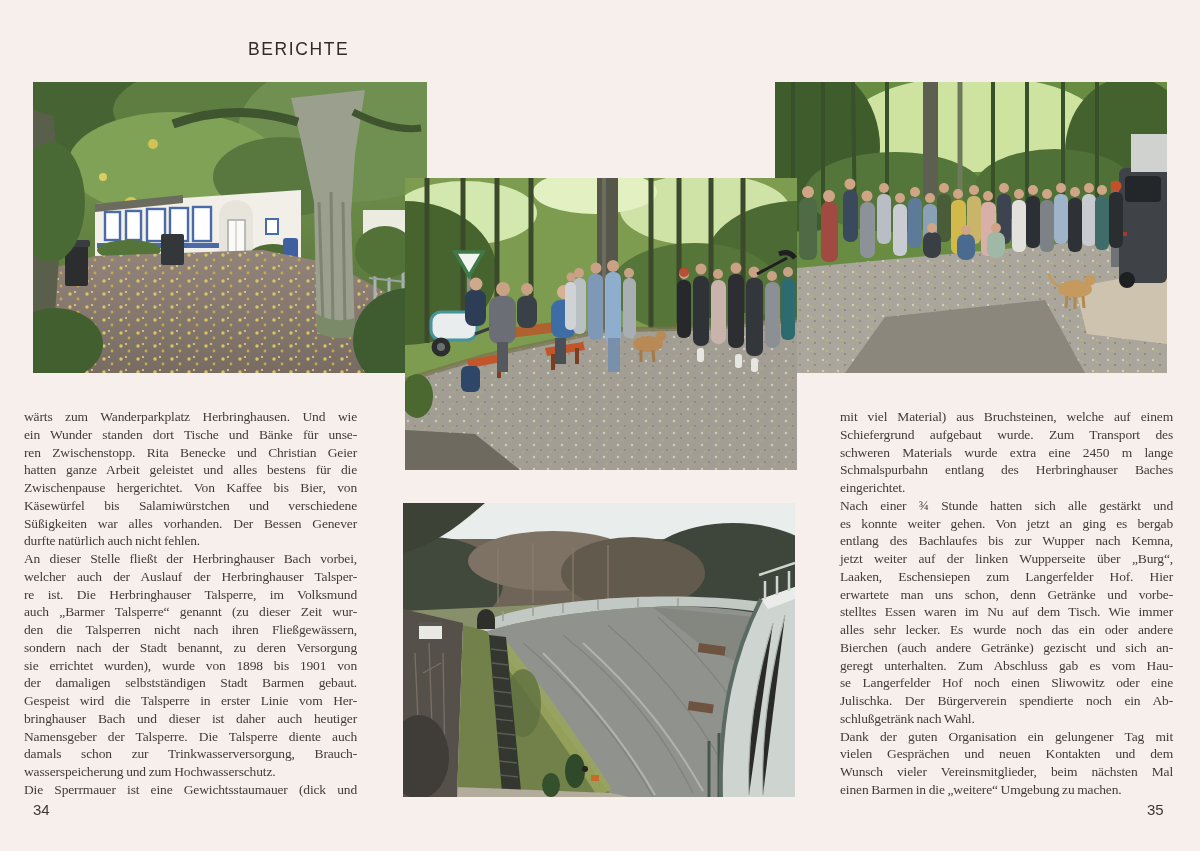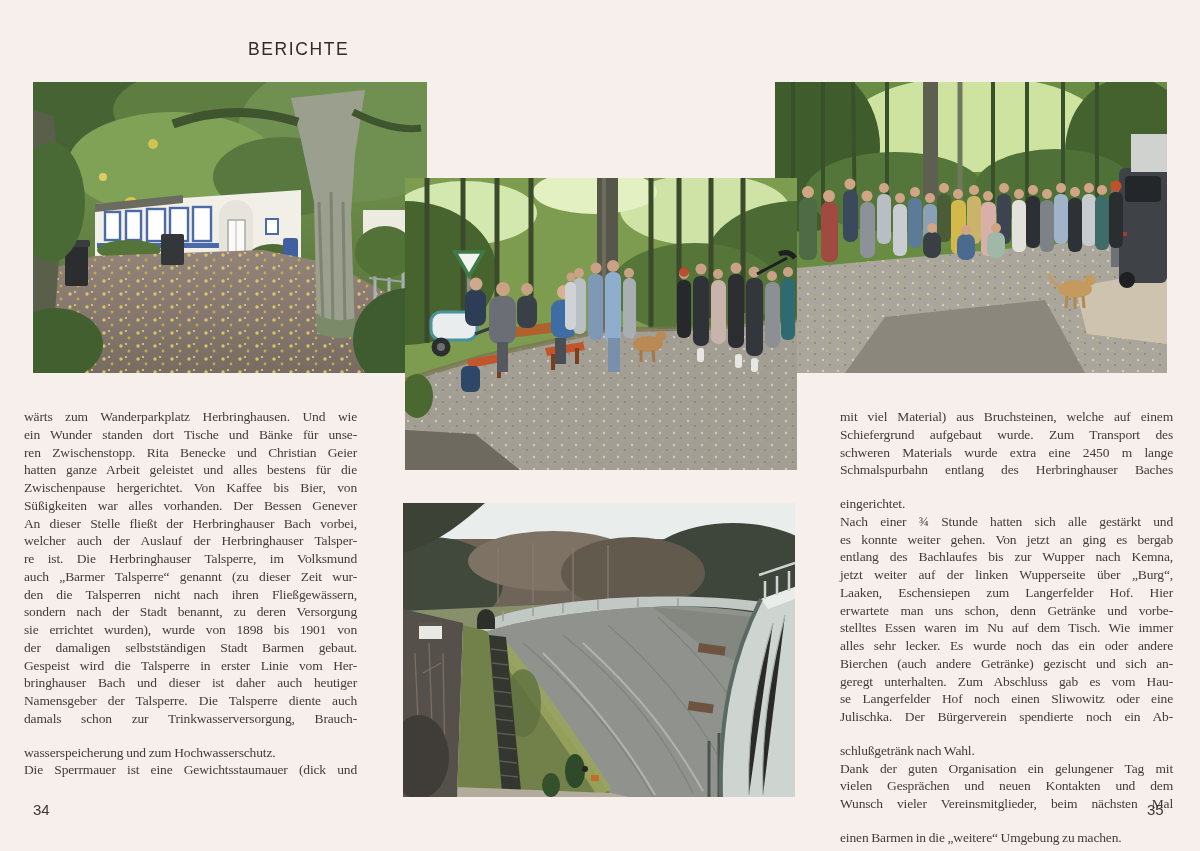--- a/index.html
+++ b/index.html
@@ -22,21 +22,21 @@
   .photo-dam{left:403px;top:503px;width:392px;height:294px;z-index:1;}
   .col{
     position:absolute;top:408px;width:333px;
     font-size:13.5px;line-height:17.75px;
     letter-spacing:-0.15px;word-spacing:-0.5px;
   }
   .col-left{left:24px;}
   .col-right{left:840px;}
   .para{margin:0;}
   .line{display:block;text-align:justify;text-align-last:justify;white-space:normal;}
-  .line.last{text-align-last:left;margin-top:16px;}
+  .line.last{text-align-last:left;}
   .pagenum{
     position:absolute;top:801px;
     font-family:"Liberation Sans",sans-serif;
     font-size:15px;color:#3c3835;text-align:right;
   }
   .pn-left{left:33px;}
   .pn-right{left:1147px;}
 </style>
 </head>
 <body>
@@ -439,21 +439,23 @@
 </svg>
 </div>
 
 <div class="col col-left">
     <p class="para">
       <span class="line">wärts zum Wanderparkplatz Herbringhausen. Und wie</span>
       <span class="line">ein Wunder standen dort Tische und Bänke für unse-</span>
       <span class="line">ren Zwischenstopp. Rita Benecke und Christian Geier</span>
       <span class="line">hatten ganze Arbeit geleistet und alles bestens für die</span>
       <span class="line">Zwischenpause hergerichtet. Von Kaffee bis Bier, von</span>
+      <span class="line">Käsewürfel bis Salamiwürstchen und verschiedene</span>
       <span class="line">Süßigkeiten war alles vorhanden. Der Bessen Genever</span>
+      <span class="line last">durfte natürlich auch nicht fehlen.</span>
     </p>
     <p class="para">
       <span class="line">An dieser Stelle fließt der Herbringhauser Bach vorbei,</span>
       <span class="line">welcher auch der Auslauf der Herbringhauser Talsper-</span>
       <span class="line">re ist. Die Herbringhauser Talsperre, im Volksmund</span>
       <span class="line">auch „Barmer Talsperre“ genannt (zu dieser Zeit wur-</span>
       <span class="line">den die Talsperren nicht nach ihren Fließgewässern,</span>
       <span class="line">sondern nach der Stadt benannt, zu deren Versorgung</span>
       <span class="line">sie errichtet wurden), wurde von 1898 bis 1901 von</span>
       <span class="line">der damaligen selbstständigen Stadt Barmen gebaut.</span>

